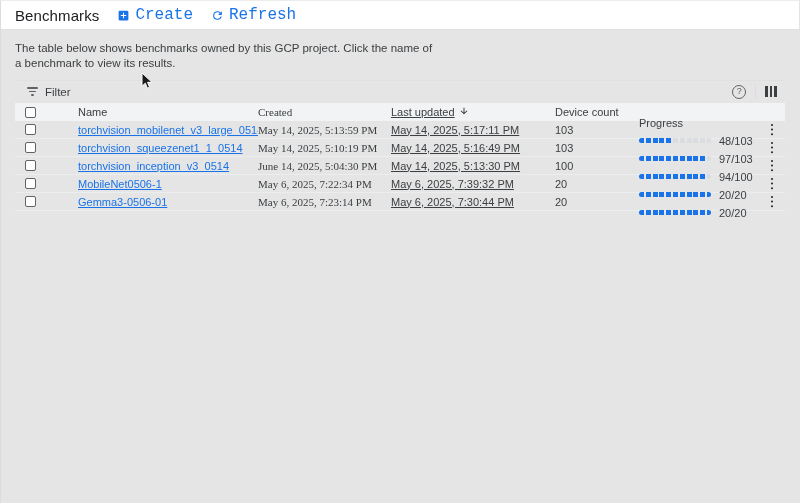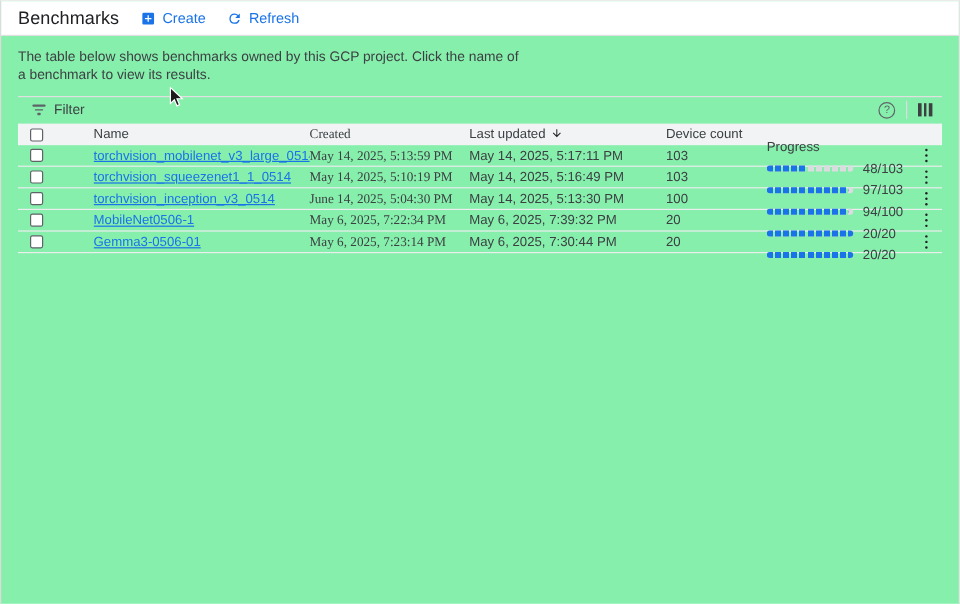--- a/index.html
+++ b/index.html
@@ -9,39 +9,39 @@
     background: #fff;
     position: relative;
     overflow: hidden;
     color: #3c4043;
   }
   .app {
     position: absolute; inset: 0;
     border-left: 1px solid #dcdcdc;
     border-right: 1px solid #e4e4e4;
     border-top: 1px solid #ececec;
-    background: #86efac;
+    background: #e5e5e5;
   }
   
   .topbar {
     height: 29px;
     display: flex; align-items: center;
     padding-left: 14px;
     border-bottom: 1px solid #e0e0e0;
     background: #fff;
   }
   .page-title {
     font-size: 15px; font-weight: 500; color: #202124;
     letter-spacing: 0.1px;
   }
   .top-btn {
     display: flex; align-items: center; gap: 5px;
     border: none; background: transparent;
-    color: #1a73e8; font-size: 12px; font-weight: 500;
-    font-family: Liberation Sans, sans-serif; cursor: pointer;
+    color: #1a73e8; font-size: 16px; font-weight: 500;
+    font-family: Liberation Mono, monospace; cursor: pointer;
     padding: 2px 4px;
   }
   .top-btn.create { margin-left: 14px; }
   .top-btn.refresh { margin-left: 10px; }
   .top-btn svg { display: block; }
   
   .desc {
     margin: 11px 14px 0 14px;
     font-size: 11.5px; line-height: 15px; color: #3c4043;
   }
@@ -88,21 +88,21 @@
   }
   .c-check { width: 34px; padding-left: 10px; display: flex; align-items: center; }
   .checkbox {
     width: 11px; height: 11px;
     border: 1.5px solid #5f6368; border-radius: 2px;
     background: #fff; cursor: pointer; padding: 0;
   }
   .c-name { width: 180px; white-space: nowrap; overflow: hidden; margin-left: 29px; }
   .c-name a { color: #1a73e8; text-decoration: underline; cursor: pointer; }
   .c-created { width: 133px; white-space: nowrap; font-family: Liberation Serif, serif; }
-  .c-updated { width: 164px; display: flex; gap: 4px; white-space: nowrap; }
+  .c-updated { width: 164px; display: flex; gap: 4px; white-space: nowrap; text-decoration: underline; }
   .sort-arrow { display: inline-flex; cursor: pointer; }
   .c-devices { width: 64px; text-align: left; white-space: nowrap; }
   .c-progress { flex: 1; margin-left: 20px; display: flex; align-items: center; gap: 8px; margin-top: 22px; }
   .pbar { position: relative; width: 72px; height: 5px; }
   .pbar .track {
     position: absolute; inset: 0; border-radius: 2.5px; overflow: hidden;
     background: repeating-linear-gradient(90deg, #dadce0 0 5px, transparent 5px 6.8px);
   }
   .pbar .fill {
     position: absolute; top: 0; bottom: 0; left: 0; border-radius: 2.5px; overflow: hidden;

